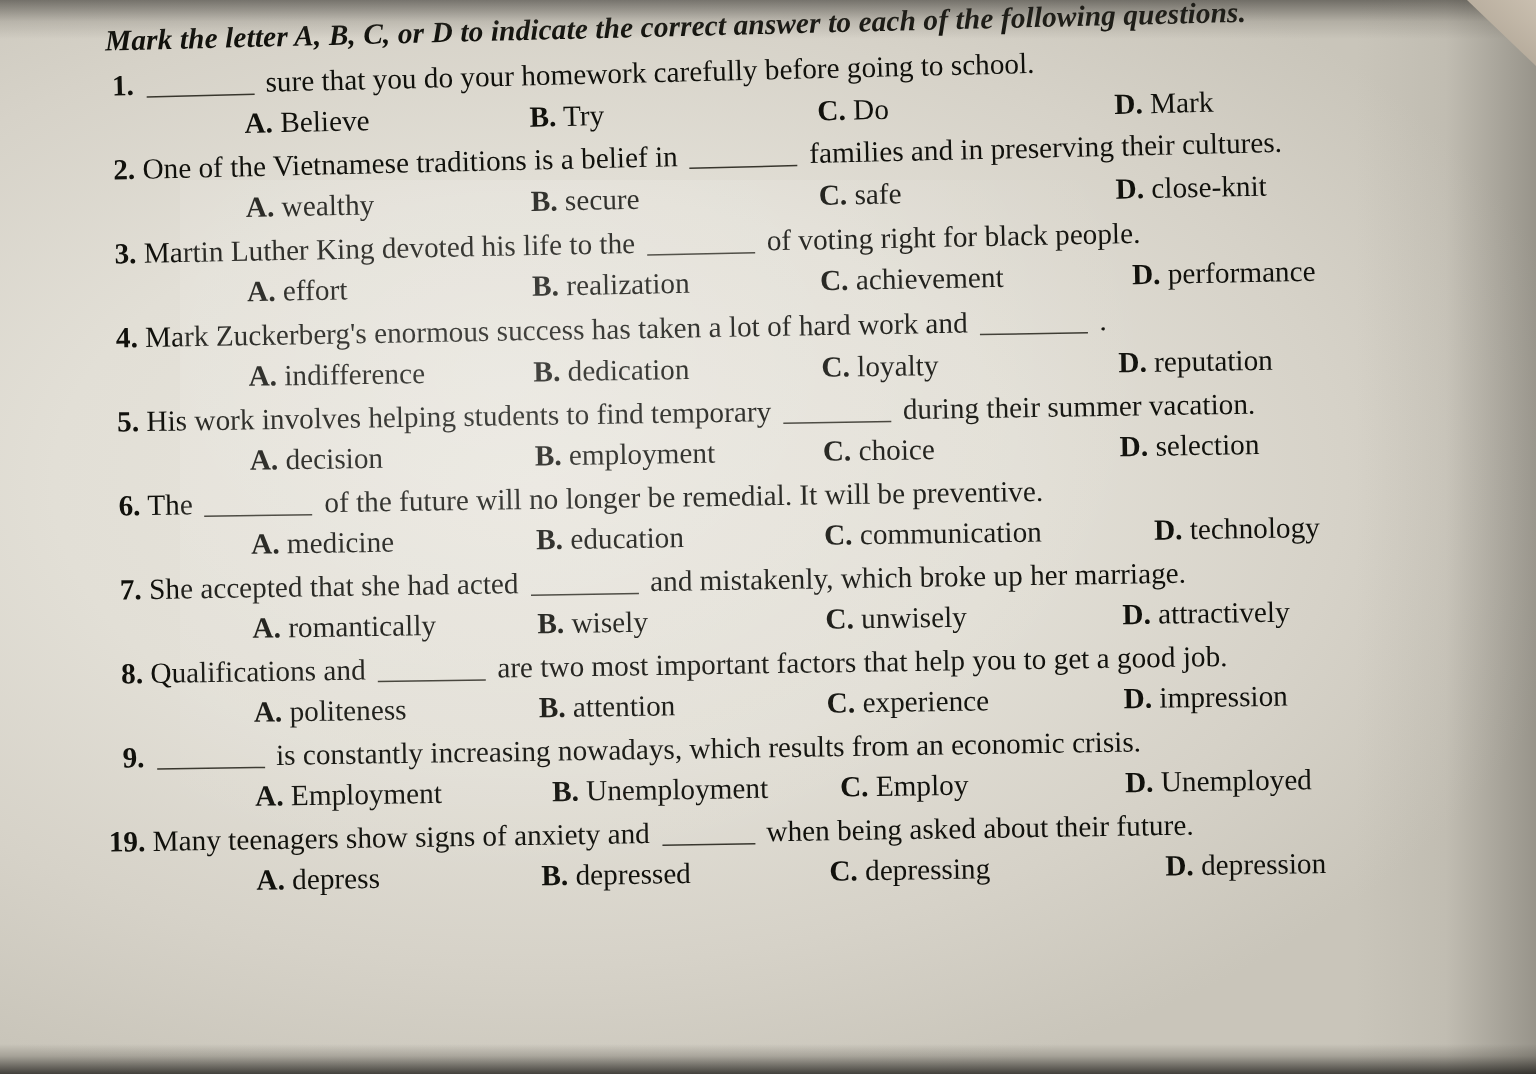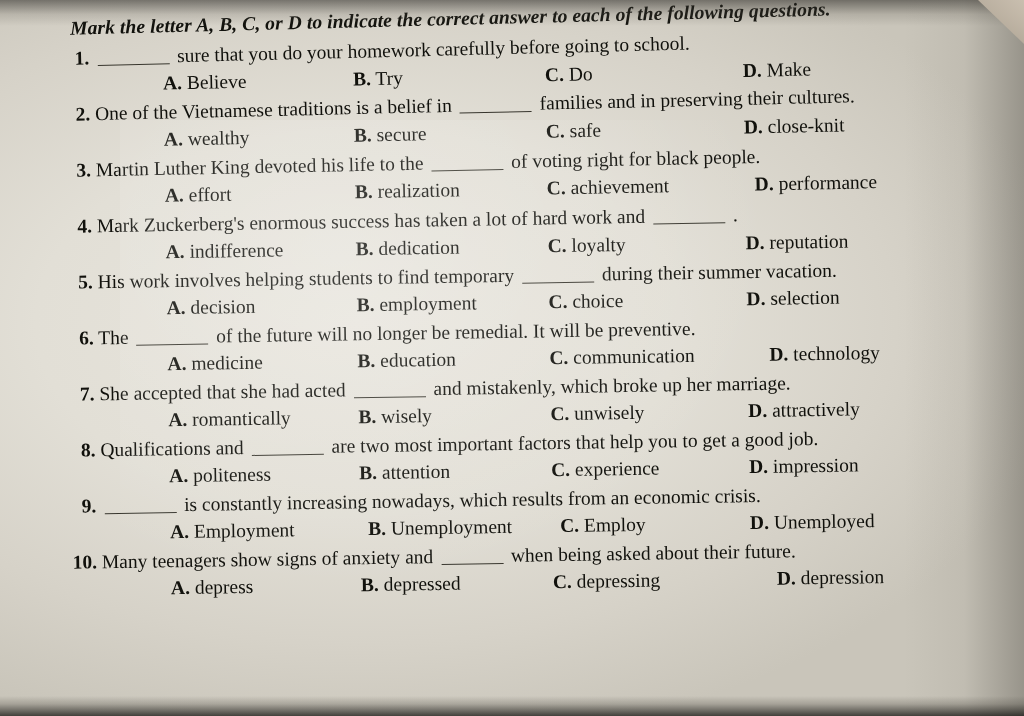--- a/index.html
+++ b/index.html
@@ -142,21 +142,21 @@
       <div class="q q1">
         <div class="stem">
           <span class="qnum">1.</span>
           <span class="blank"></span>
           <span>sure that you do your homework carefully before going to school.</span>
         </div>
         <div class="opts">
           <span class="opt o1"><b>A.</b> <span>Believe</span></span>
           <span class="opt o2"><b>B.</b> <span>Try</span></span>
           <span class="opt o3"><b>C.</b> <span>Do</span></span>
-          <span class="opt o4"><b>D.</b> <span>Make</span></span>
+          <span class="opt o4"><b>D.</b> <span>Mark</span></span>
         </div>
       </div>
 
       <div class="q q2">
         <div class="stem">
           <span class="qnum">2.</span>
           <span>One of the Vietnamese traditions is a belief in</span>
           <span class="blank"></span>
           <span>families and in preserving their cultures.</span>
         </div>
@@ -267,21 +267,21 @@
         <div class="opts">
           <span class="opt o1"><b>A.</b> <span>Employment</span></span>
           <span class="opt o2" style="left:308px"><b>B.</b> <span>Unemployment</span></span>
           <span class="opt o3" style="left:500px"><b>C.</b> <span>Employ</span></span>
           <span class="opt o4"><b>D.</b> <span>Unemployed</span></span>
         </div>
       </div>
 
       <div class="q q10">
         <div class="stem" style="margin-left:12px">
-          <span class="qnum">10.</span>
+          <span class="qnum">19.</span>
           <span>Many teenagers show signs of anxiety and</span>
           <span class="blank short"></span>
           <span>when being asked about their future.</span>
         </div>
         <div class="opts">
           <span class="opt o1"><b>A.</b> <span>depress</span></span>
           <span class="opt o2"><b>B.</b> <span>depressed</span></span>
           <span class="opt o3"><b>C.</b> <span>depressing</span></span>
           <span class="opt o4" style="left:716px"><b>D.</b> <span>depression</span></span>
         </div>

